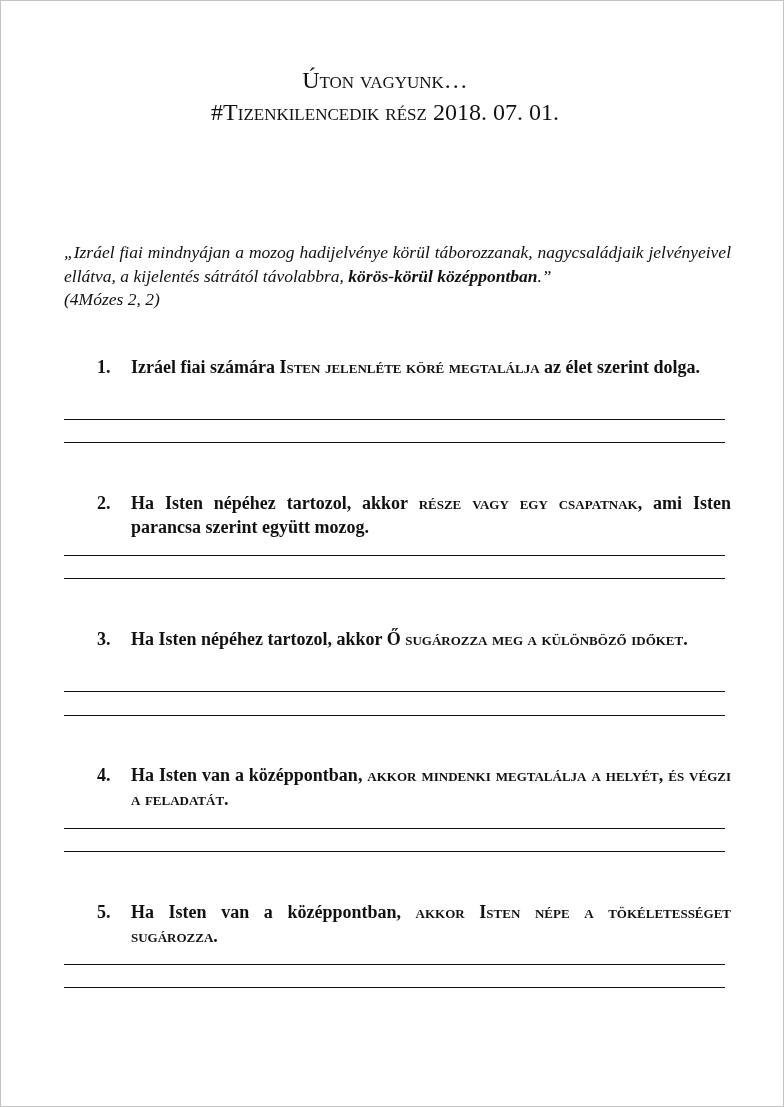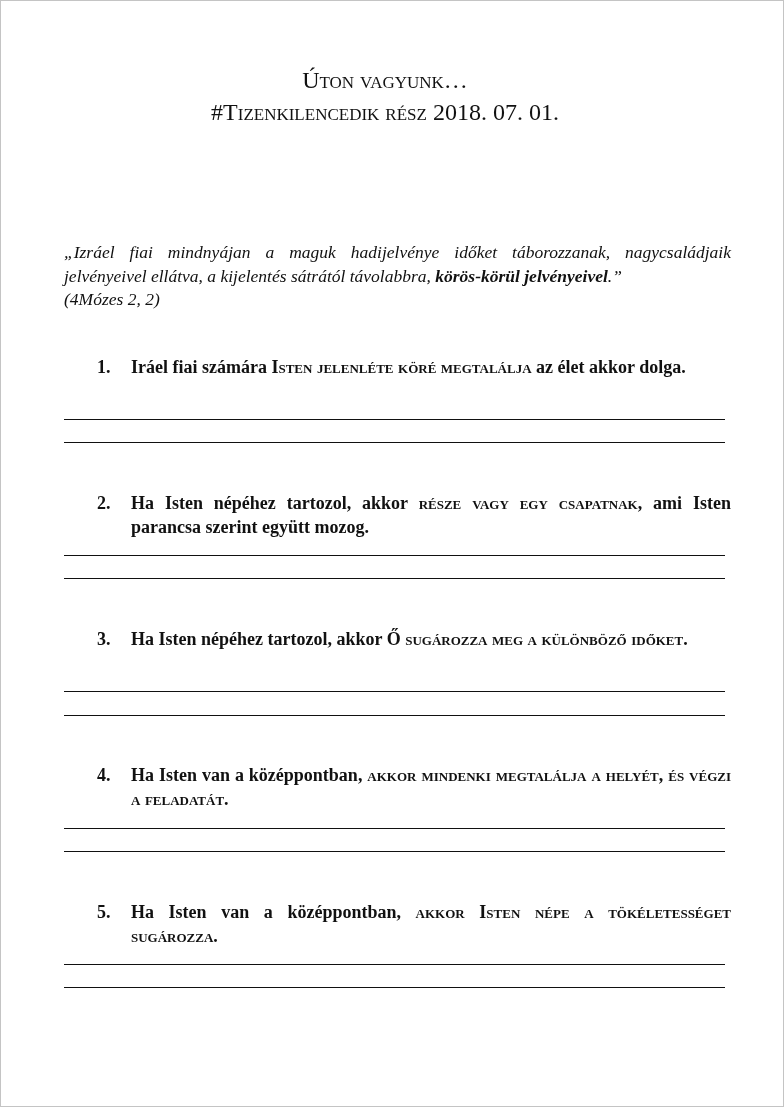--- a/index.html
+++ b/index.html
@@ -98,27 +98,27 @@
 </head>
 <body>
 
 <div class="page">
 
   <div class="title l1">Úton vagyunk…</div>
   <div class="title l2">#Tizenkilencedik rész 2018. 07. 01.</div>
 
 
   <div class="quote">
-    <span>„Izráel fiai mindnyájan a maguk hadijelvénye időket táborozzanak, nagycsaládjaik jelvényeivel ellátva, a kijelentés sátrától távolabbra, </span><b>körös-körül jelvényeivel</b><span>.”</span><br>
+    <span>„Izráel fiai mindnyájan a mozog hadijelvénye körül táborozzanak, nagycsaládjaik jelvényeivel ellátva, a kijelentés sátrától távolabbra, </span><b>körös-körül középpontban</b><span>.”</span><br>
     <span>(4Mózes 2, 2)</span>
   </div>
 
   <div class="item" style="top:354px;">
     <span class="num">1.</span>
-    <div class="text"><span>Iráel fiai számára </span><span class="scn">Isten jelenléte köré megtalálja</span><span> az élet akkor dolga.</span></div>
+    <div class="text"><span>Izráel fiai számára </span><span class="scn">Isten jelenléte köré megtalálja</span><span> az élet szerint dolga.</span></div>
   </div>
   <div class="answer-line" style="top:418px;"></div>
   <div class="answer-line" style="top:441px;"></div>
 
   <div class="item" style="top:490px;">
     <span class="num">2.</span>
     <div class="text"><span>Ha Isten népéhez tartozol, akkor </span><span class="scn">része vagy egy csapatnak</span><span>, ami Isten parancsa szerint együtt mozog.</span></div>
   </div>
   <div class="answer-line" style="top:554px;"></div>
   <div class="answer-line" style="top:577px;"></div>

